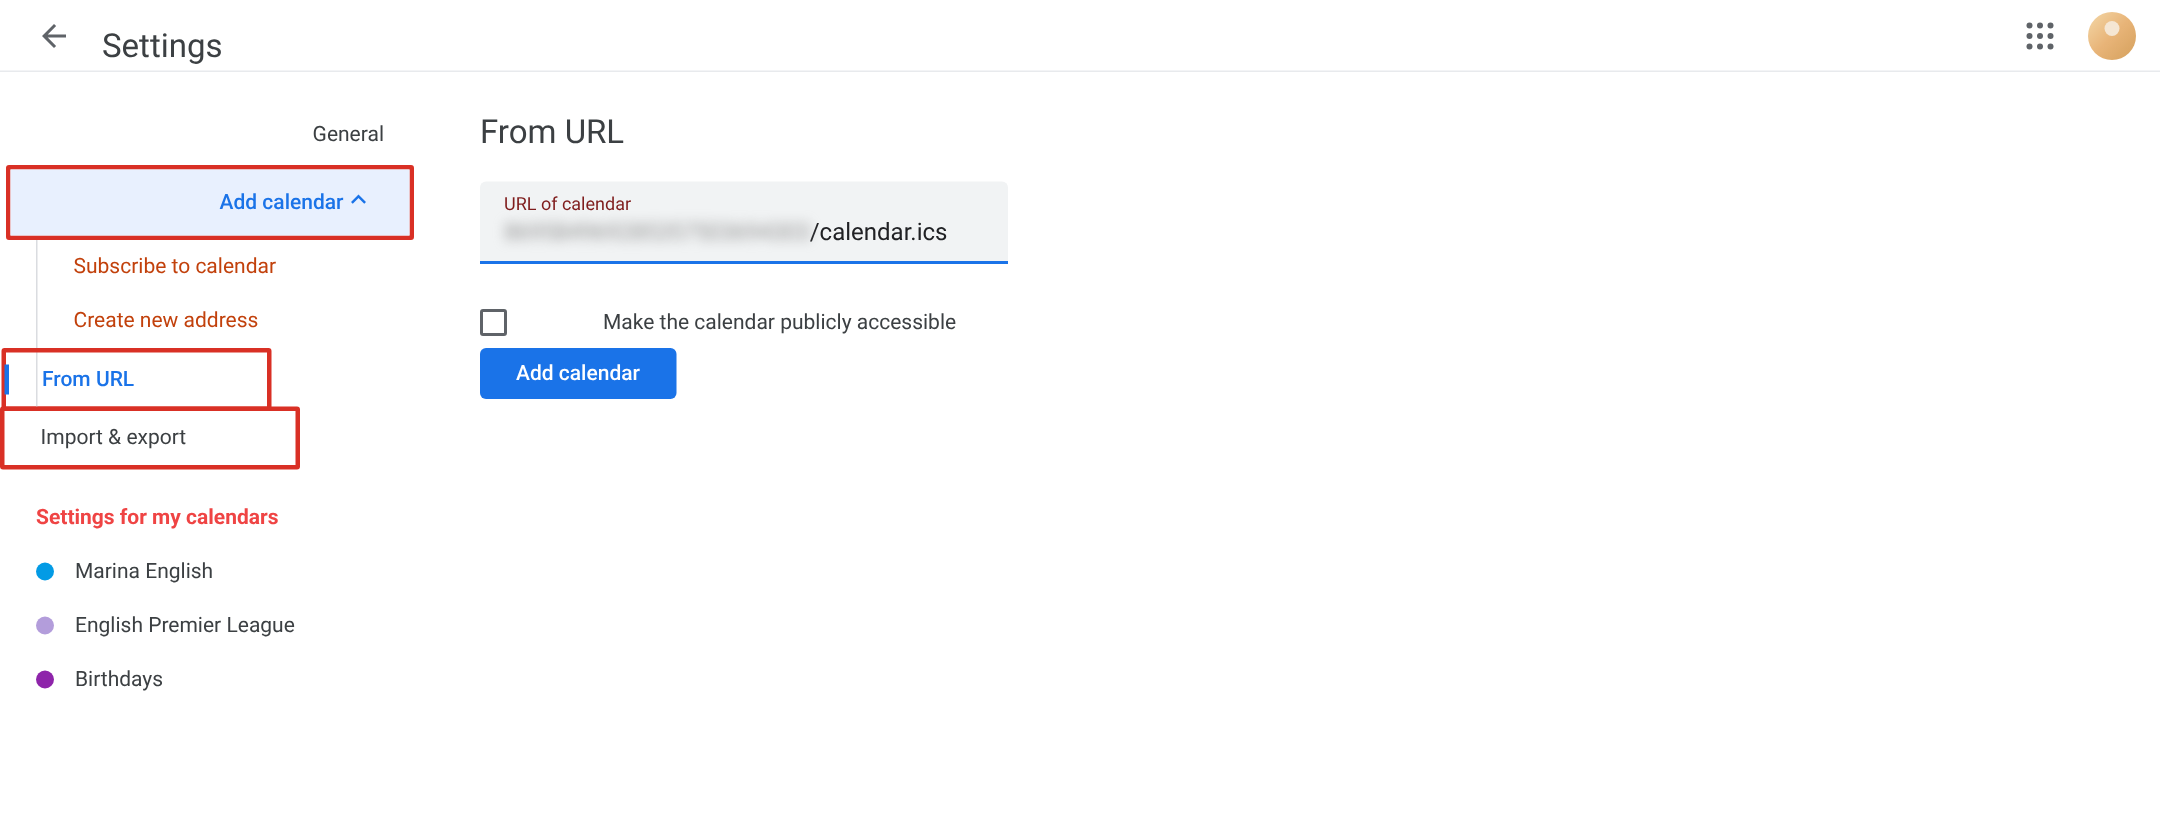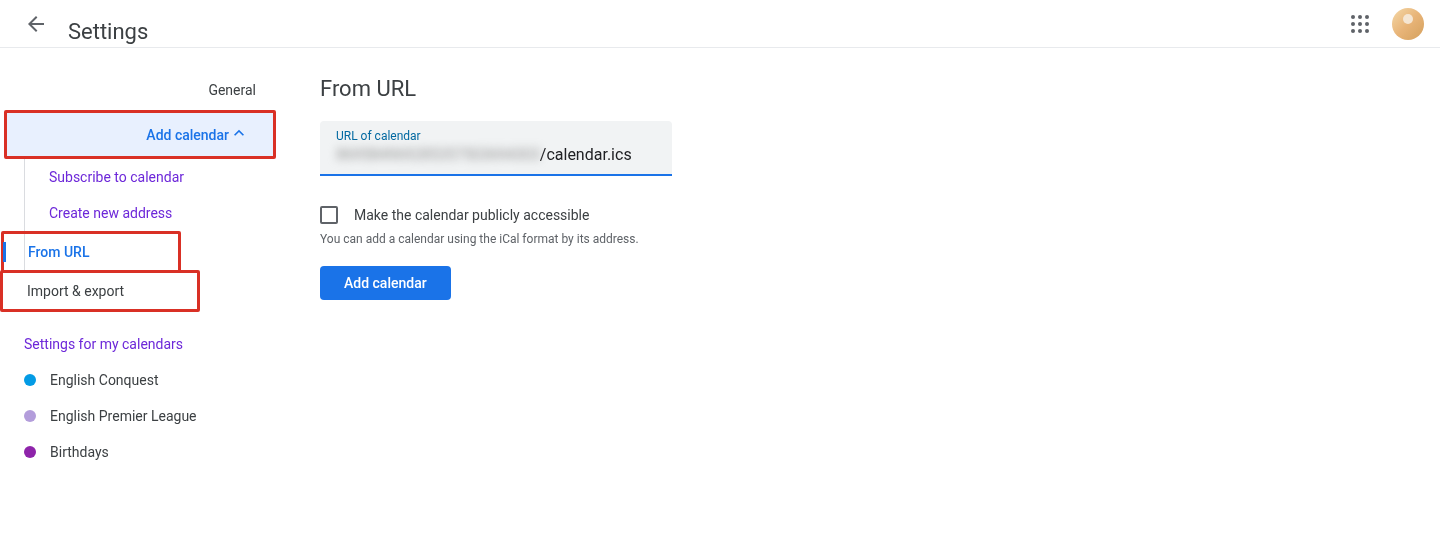--- a/index.html
+++ b/index.html
@@ -112,21 +112,21 @@
     }
     .sub-items {
       position: relative;
       margin-left: 24px;
       border-left: 1px solid #dadce0;
     }
     .sub-item {
       display: block;
       padding: 10px 24px;
       font-size: 14px;
-      color: #6d28d9;
+      color: #c2410c;
       cursor: pointer;
       position: relative;
     }
     .sub-item.active {
       color: #1a73e8;
       font-weight: 500;
     }
     .sub-item.active::before {
       content: '';
       position: absolute;
@@ -151,22 +151,22 @@
     }
     .highlight-box-3 {
       margin: -3px 0 0 0px;
       border: 3px solid #d93025;
       border-radius: 2px;
       width: 200px;
     }
     .section-title {
       padding: 24px 24px 10px 24px;
       font-size: 14px;
-      font-weight: 400;
-      color: #6d28d9;
+      font-weight: 700;
+      color: #ef4444;
     }
     .calendar-item {
       display: flex;
       align-items: center;
       padding: 10px 24px;
       font-size: 14px;
       color: #3c4043;
       cursor: pointer;
     }
     .calendar-dot {
@@ -189,39 +189,40 @@
     .url-field {
       background: #f1f3f4;
       border-radius: 4px 4px 0 0;
       padding: 8px 16px 10px 16px;
       width: 352px;
       border-bottom: 2px solid #1a73e8;
       margin-bottom: 30px;
     }
     .url-label {
       font-size: 12px;
-      color: #0369a1;
+      color: #7f1d1d;
       margin-bottom: 2px;
     }
     .url-value {
       font-size: 16px;
       color: #202124;
       display: flex;
       align-items: center;
       text-align: right;
     }
     .url-blurred {
       filter: blur(4px);
       color: #999;
       letter-spacing: -0.5px;
     }
     .checkbox-row {
       display: flex;
       align-items: center;
       margin-bottom: 8px;
+      gap: 48px;
     }
     .checkbox {
       width: 18px;
       height: 18px;
       border: 2px solid #5f6368;
       border-radius: 2px;
       margin-right: 16px;
       cursor: pointer;
     }
     .checkbox-label {
@@ -308,21 +309,21 @@
     <div class="highlight-box-3">
       <div class="nav-import">
         <span>Import &amp; export</span>
       </div>
     </div>
 
     <div class="section-title">Settings for my calendars</div>
 
     <div class="calendar-item">
       <div class="calendar-dot" style="background:#039be5"></div>
-      <span>English Conquest</span>
+      <span>Marina English</span>
     </div>
     <div class="calendar-item">
       <div class="calendar-dot" style="background:#b39ddb"></div>
       <span>English Premier League</span>
     </div>
     <div class="calendar-item">
       <div class="calendar-dot" style="background:#8e24aa"></div>
       <span>Birthdays</span>
     </div>
   </div>
@@ -336,17 +337,16 @@
         <span class="url-blurred">869584969285357503694303</span>
           <span>/calendar.ics</span>
       </div>
     </div>
 
     <div class="checkbox-row">
       <div class="checkbox"></div>
       <span class="checkbox-label">Make the calendar publicly accessible</span>
     </div>
 
-    <div class="help-text">You can add a calendar using the iCal format by its address.</div>
 
     <button class="add-btn">Add calendar</button>
   </div>
 </div>
 
 </body></html>

